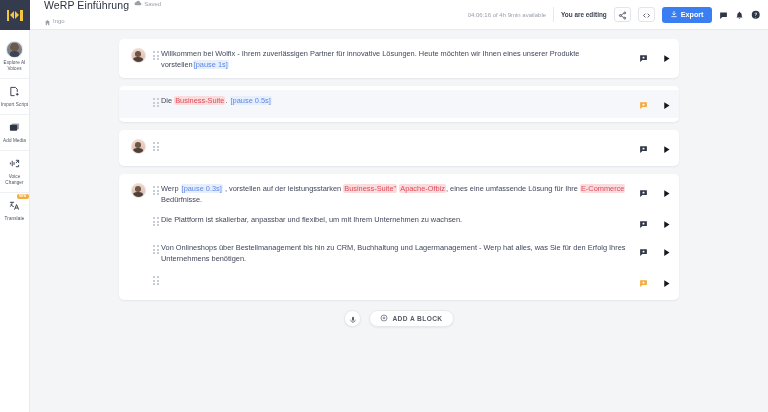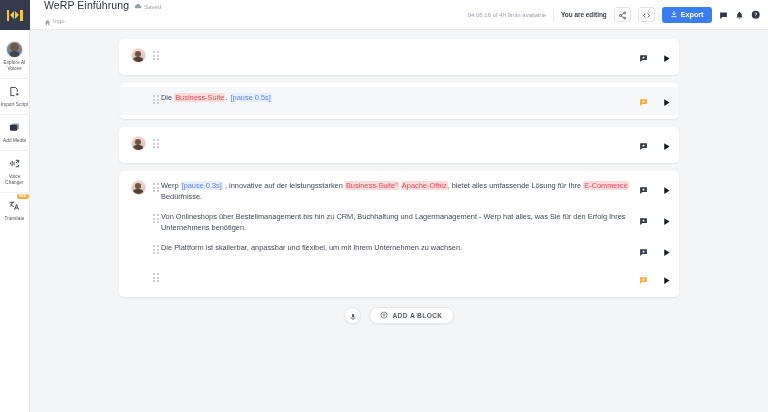--- a/index.html
+++ b/index.html
@@ -70,21 +70,21 @@
   
   .main { flex: 1; display: flex; flex-direction: column; min-width: 0; }
 
   
   .header {
     height: 30px; flex: 0 0 30px; background: #fff;
     border-bottom: 1px solid #e8eaee;
     display: flex; align-items: center; padding: 0 8px 0 14px;
   }
   .title-wrap { display: flex; flex-direction: column; justify-content: center; }
-  .title-row { display: flex; align-items: flex-end; gap: 5px; }
+  .title-row { display: flex; align-items: flex-start; gap: 5px; }
   .doc-title { font-size: 10.5px; color: #2c3140; letter-spacing: .1px; }
   .saved { display: flex; align-items: center; gap: 2px; font-size: 6px; color: #9aa0ab; }
   .breadcrumb { display: flex; align-items: center; gap: 2px; margin-top: 1px; }
   .breadcrumb-label { font-size: 6px; color: #9aa0ab; }
   .header-right { margin-left: auto; display: flex; align-items: center; gap: 7px; }
   .time-avail { font-size: 6px; color: #9aa0ab; white-space: nowrap; }
   .vdiv { width: 1px; height: 15px; background: #e6e8ec; }
   .editing { font-size: 6.4px; color: #3c4251; font-weight: bold; white-space: nowrap; }
   .icon-btn {
     width: 17px; height: 15px; border: 1px solid #e2e5ea; border-radius: 3px;
@@ -311,20 +311,21 @@
                 <div class="p-avatar a1"></div>
               </div>
               <div class="drag">
                 <i></i>
                 <i></i>
                 <i></i>
                 <i></i>
                 <i></i>
                 <i></i>
               </div>
+              <div class="para-text"><span>Willkommen bei Wolfix - Ihrem zuverlässigen Partner für innovative Lösungen. Heute möchten wir Ihnen eines unserer Produkte vorstellen</span><span class="pause">[pause 1s]</span></div>
               <div class="row-actions">
                 <span class="flag-icon"><svg width="9" height="9" viewBox="0 0 24 24" fill="#2f3645">
                     <path d="M3 3h18v13H9l-6 5z"></path>
                     <rect x="9.5" y="7" width="5" height="5" rx="1" fill="#fff"></rect>
                   </svg></span>
                 <span class="play-icon"><svg width="9" height="9" viewBox="0 0 24 24" fill="#14181f">
                     <path d="M6 3l14 9-14 9z"></path>
                   </svg></span>
               </div>
             </div>
@@ -382,63 +383,63 @@
                 <div class="p-avatar a1"></div>
               </div>
               <div class="drag">
                 <i></i>
                 <i></i>
                 <i></i>
                 <i></i>
                 <i></i>
                 <i></i>
               </div>
-              <div class="para-text"><span>Werp </span><span class="pause">[pause 0.3s]</span><span> , innovative auf der leistungsstarken </span><span class="hl-red">Business-Suite"</span><span> </span><span class="hl-red">Apache-Ofbiz</span><span>, bietet alles umfassende Lösung für Ihre </span><span class="hl-red">E-Commerce</span><span> Bedürfnisse.</span></div>
+              <div class="para-text"><span>Werp </span><span class="pause">[pause 0.3s]</span><span> , vorstellen auf der leistungsstarken </span><span class="hl-red">Business-Suite"</span><span> </span><span class="hl-red">Apache-Ofbiz</span><span>, eines eine umfassende Lösung für Ihre </span><span class="hl-red">E-Commerce</span><span> Bedürfnisse.</span></div>
               <div class="row-actions">
                 <span class="flag-icon"><svg width="9" height="9" viewBox="0 0 24 24" fill="#2f3645">
                     <path d="M3 3h18v13H9l-6 5z"></path>
                     <rect x="9.5" y="7" width="5" height="5" rx="1" fill="#fff"></rect>
                   </svg></span>
                 <span class="play-icon"><svg width="9" height="9" viewBox="0 0 24 24" fill="#14181f">
                     <path d="M6 3l14 9-14 9z"></path>
                   </svg></span>
               </div>
             </div>
             <div class="para-row">
               <div class="avatar-col"></div>
               <div class="drag">
                 <i></i>
                 <i></i>
                 <i></i>
                 <i></i>
                 <i></i>
                 <i></i>
               </div>
+              <div class="para-text"><span>Die Plattform ist skalierbar, anpassbar und flexibel, um mit Ihrem Unternehmen zu wachsen.</span></div>
+              <div class="row-actions">
+                <span class="flag-icon"><svg width="9" height="9" viewBox="0 0 24 24" fill="#2f3645">
+                    <path d="M3 3h18v13H9l-6 5z"></path>
+                    <rect x="9.5" y="7" width="5" height="5" rx="1" fill="#fff"></rect>
+                  </svg></span>
+                <span class="play-icon"><svg width="9" height="9" viewBox="0 0 24 24" fill="#14181f">
+                    <path d="M6 3l14 9-14 9z"></path>
+                  </svg></span>
+              </div>
+            </div>
+            <div class="para-row">
+              <div class="avatar-col"></div>
+              <div class="drag">
+                <i></i>
+                <i></i>
+                <i></i>
+                <i></i>
+                <i></i>
+                <i></i>
+              </div>
               <div class="para-text"><span>Von Onlineshops über Bestellmanagement bis hin zu CRM, Buchhaltung und Lagermanagement - Werp hat alles, was Sie für den Erfolg Ihres Unternehmens benötigen.</span></div>
-              <div class="row-actions">
-                <span class="flag-icon"><svg width="9" height="9" viewBox="0 0 24 24" fill="#2f3645">
-                    <path d="M3 3h18v13H9l-6 5z"></path>
-                    <rect x="9.5" y="7" width="5" height="5" rx="1" fill="#fff"></rect>
-                  </svg></span>
-                <span class="play-icon"><svg width="9" height="9" viewBox="0 0 24 24" fill="#14181f">
-                    <path d="M6 3l14 9-14 9z"></path>
-                  </svg></span>
-              </div>
-            </div>
-            <div class="para-row">
-              <div class="avatar-col"></div>
-              <div class="drag">
-                <i></i>
-                <i></i>
-                <i></i>
-                <i></i>
-                <i></i>
-                <i></i>
-              </div>
-              <div class="para-text"><span>Die Plattform ist skalierbar, anpassbar und flexibel, um mit Ihrem Unternehmen zu wachsen.</span></div>
               <div class="row-actions">
                 <span class="flag-icon"><svg width="9" height="9" viewBox="0 0 24 24" fill="#2f3645">
                     <path d="M3 3h18v13H9l-6 5z"></path>
                     <rect x="9.5" y="7" width="5" height="5" rx="1" fill="#fff"></rect>
                   </svg></span>
                 <span class="play-icon"><svg width="9" height="9" viewBox="0 0 24 24" fill="#14181f">
                     <path d="M6 3l14 9-14 9z"></path>
                   </svg></span>
               </div>
             </div>

